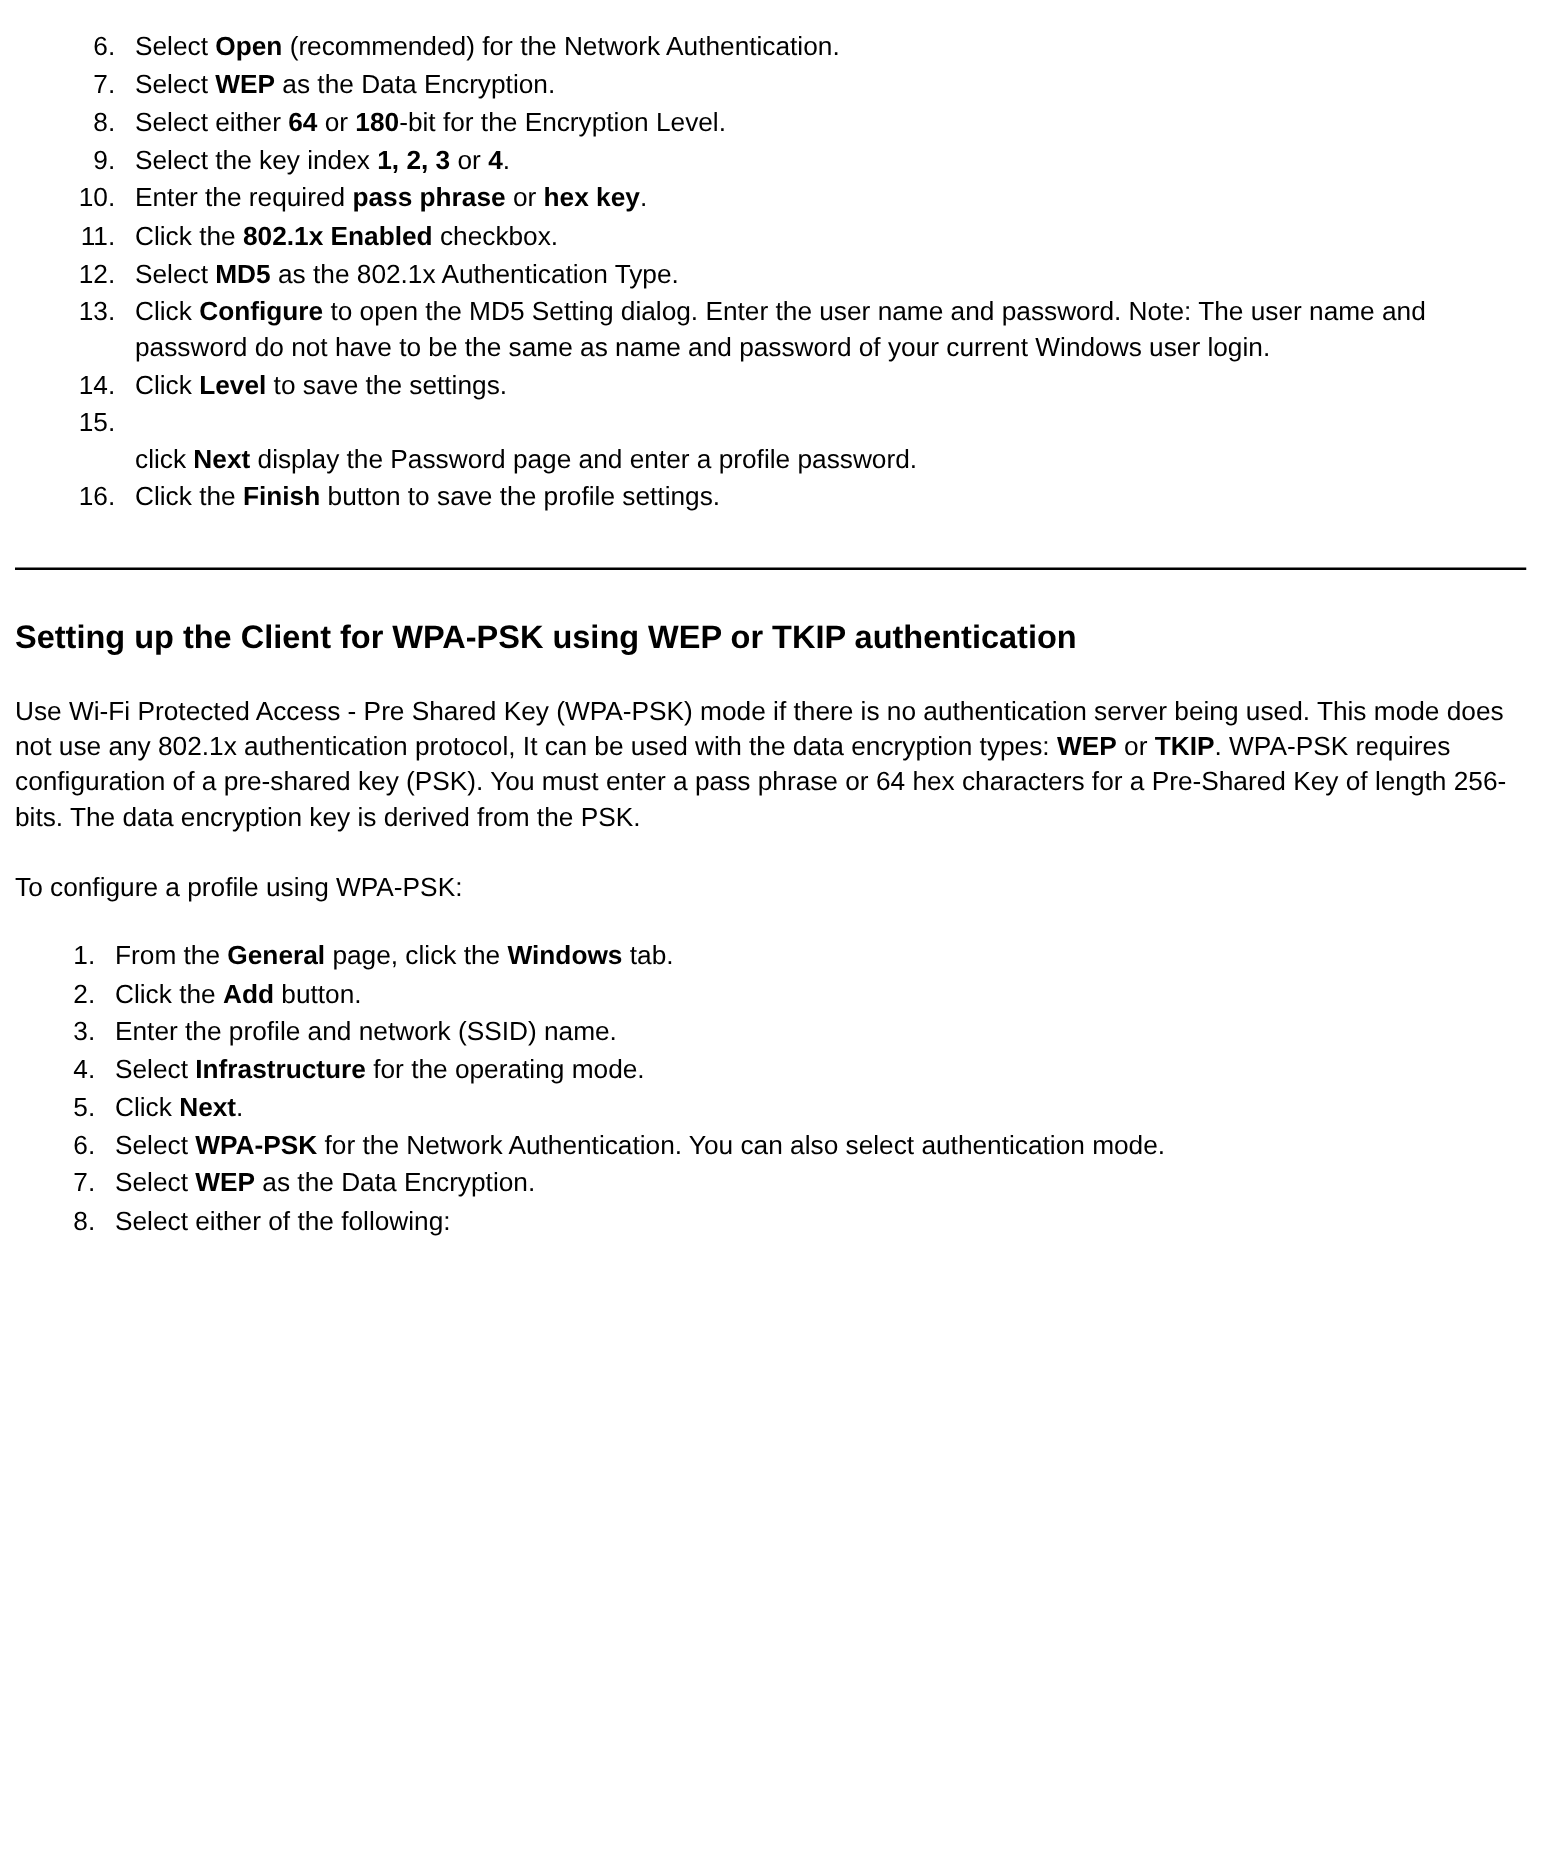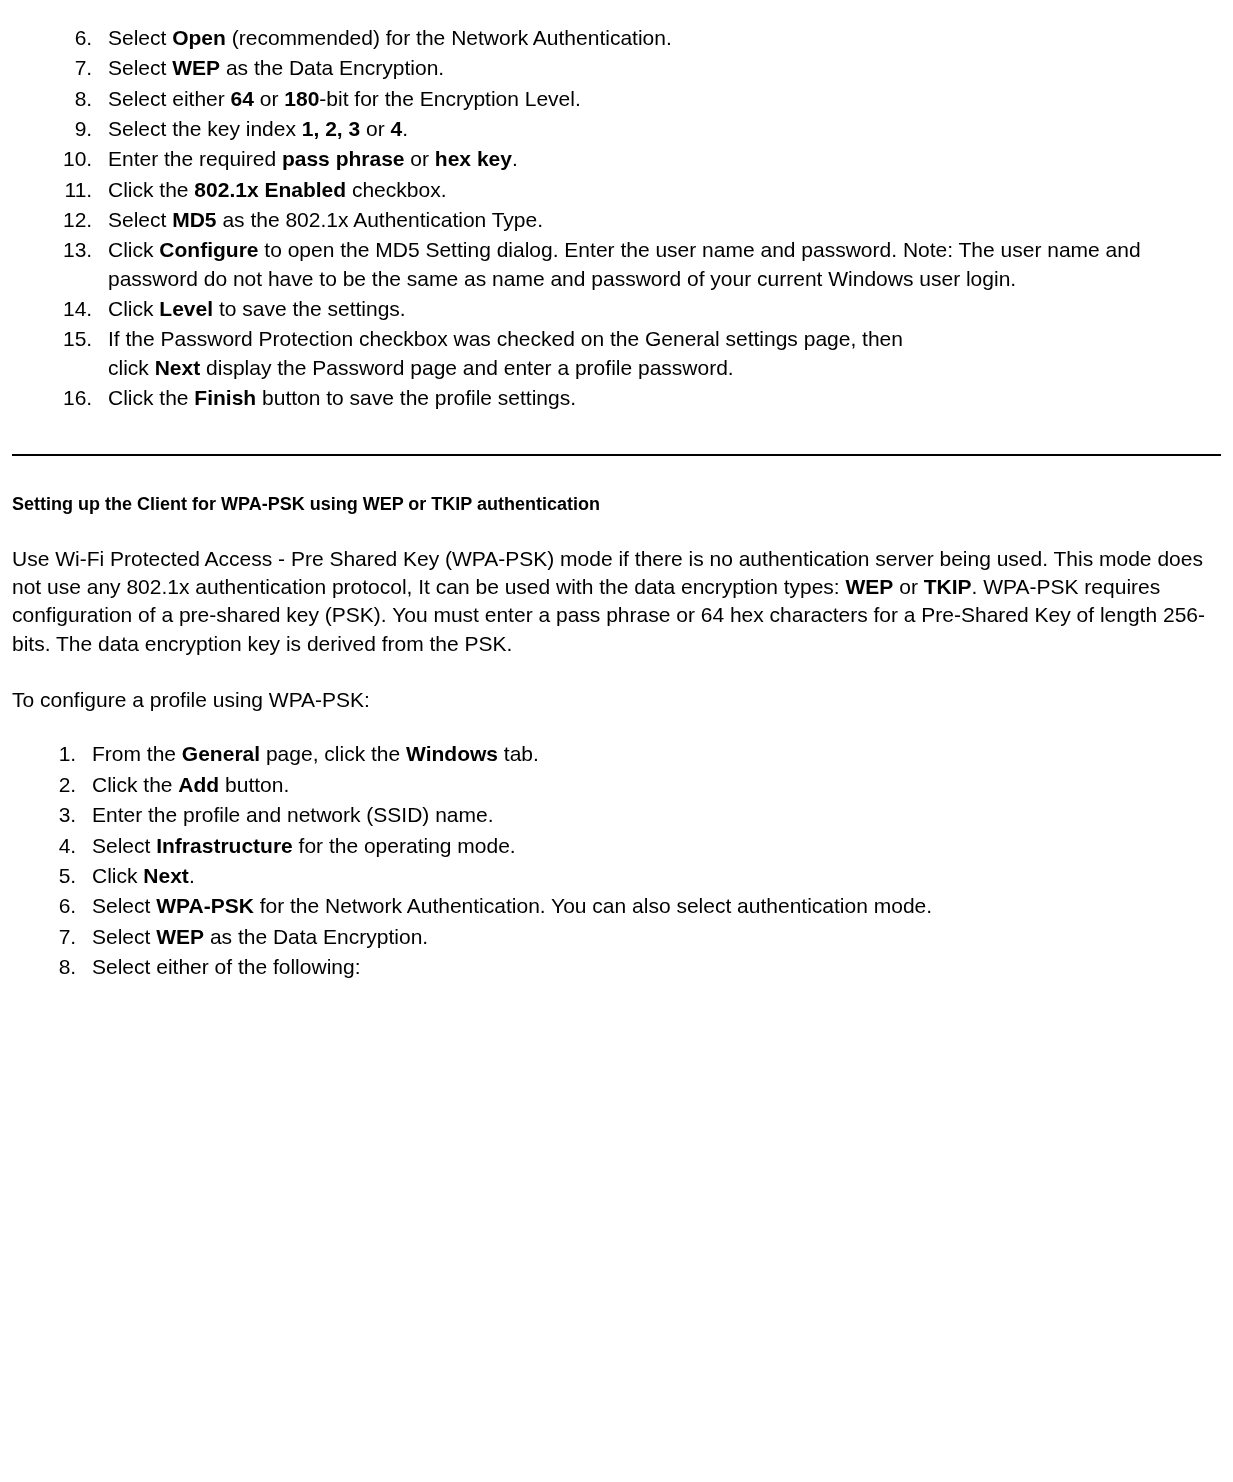--- a/index.html
+++ b/index.html
@@ -31,21 +31,21 @@
   ol.second > li {
     padding-left: 10px;
     margin-bottom: 2px;
   }
   hr.divider {
     border: none;
     border-top: 2px solid #000;
     margin: 42px 0 36px 0;
   }
   h2.section-heading {
-    font-size: 18px;
+    font-size: 26px;
     font-weight: bold;
     margin: 0 0 28px 0;
   }
   p.para {
     margin: 0 0 28px 0;
   }
   p.para2 {
     margin: 0 0 26px 0;
   }
   ul.sub {
@@ -67,21 +67,21 @@
 <ol class="first" start="6">
   <li><span>Select </span><b>Open</b><span> (recommended) for the Network Authentication.</span></li>
   <li><span>Select </span><b>WEP</b><span> as the Data Encryption.</span></li>
   <li><span>Select either </span><b>64</b><span> or </span><b>180</b><span>-bit for the Encryption Level.</span></li>
   <li><span>Select the key index </span><b>1, 2, 3</b><span> or </span><b>4</b><span>.</span></li>
   <li><span>Enter the required </span><b>pass phrase</b><span> or </span><b>hex key</b><span>.</span></li>
   <li><span>Click the </span><b>802.1x Enabled</b><span> checkbox.</span></li>
   <li><span>Select </span><b>MD5</b><span> as the 802.1x Authentication Type.</span></li>
   <li><span>Click </span><b>Configure</b><span> to open the MD5 Setting dialog. Enter the user name and password. Note: The user name and password do not have to be the same as name and password of your current Windows user login.</span></li>
   <li><span>Click </span><b>Level</b><span> to save the settings.</span></li>
-  <li><span>If the Password Protection checkbox was checked on the General settings page, then</span><br><span>click </span><b>Next</b><span> display the Password page and enter a profile password.</span></li>
+  <li><br><span>click </span><b>Next</b><span> display the Password page and enter a profile password.</span></li>
   <li><span>Click the </span><b>Finish</b><span> button to save the profile settings.</span></li>
 </ol>
 
 <hr class="divider">
 
 <h2 class="section-heading">Setting up the Client for WPA-PSK using WEP or TKIP authentication</h2>
 
 <p class="para"><span>Use Wi-Fi Protected Access - Pre Shared Key (WPA-PSK) mode if there is no authentication server being used. This mode does not use any 802.1x authentication protocol, It can be used with the data encryption types: </span><b>WEP</b><span> or </span><b>TKIP</b><span>. WPA-PSK requires configuration of a pre-shared key (PSK). You must enter a pass phrase or 64 hex characters for a Pre-Shared Key of length 256-bits. The data encryption key is derived from the PSK.</span></p>
 
 <p class="para2">To configure a profile using WPA-PSK:</p>

